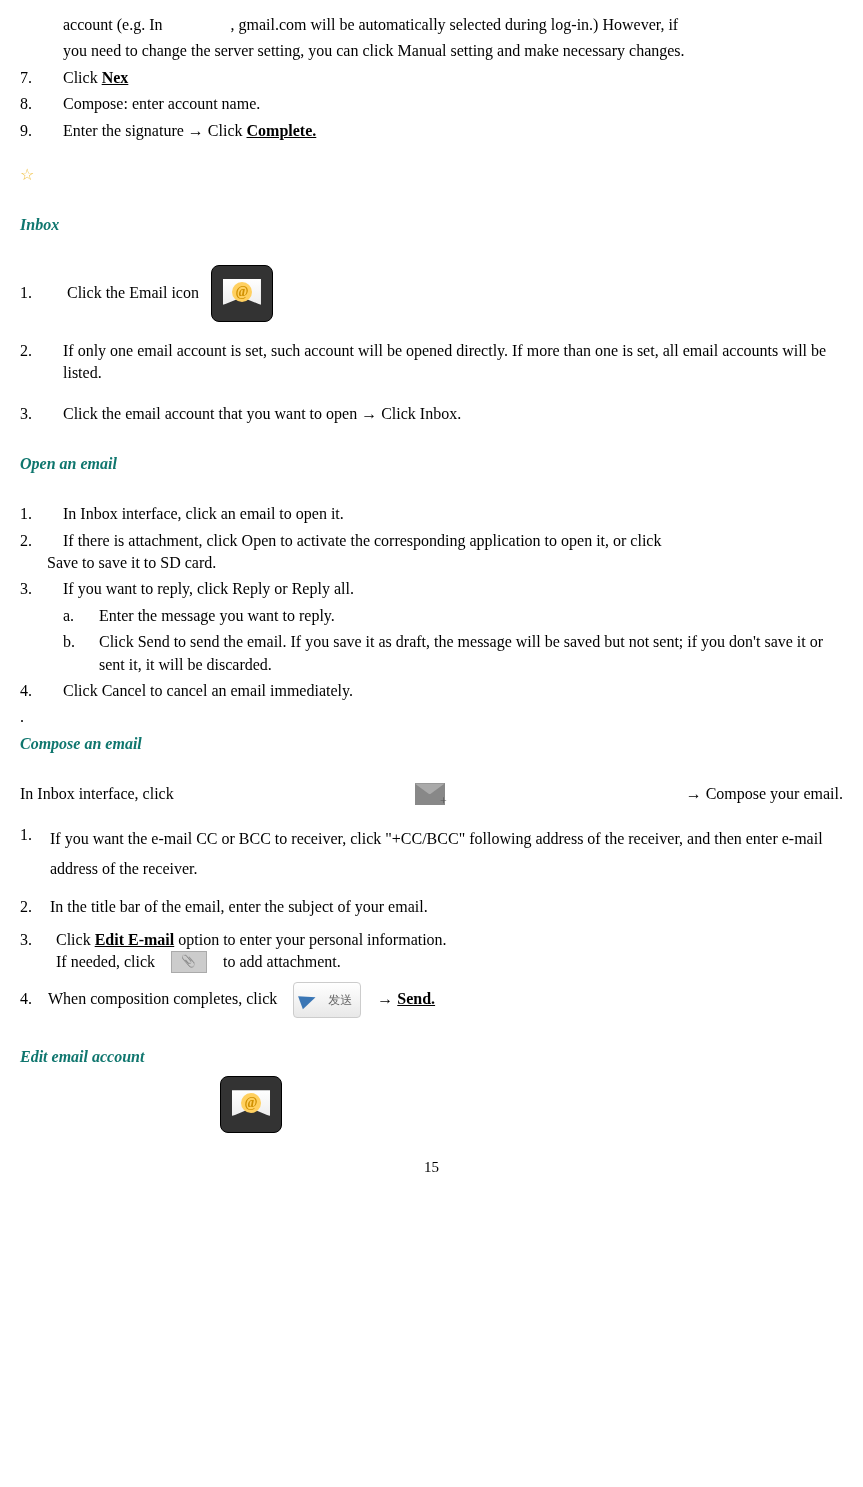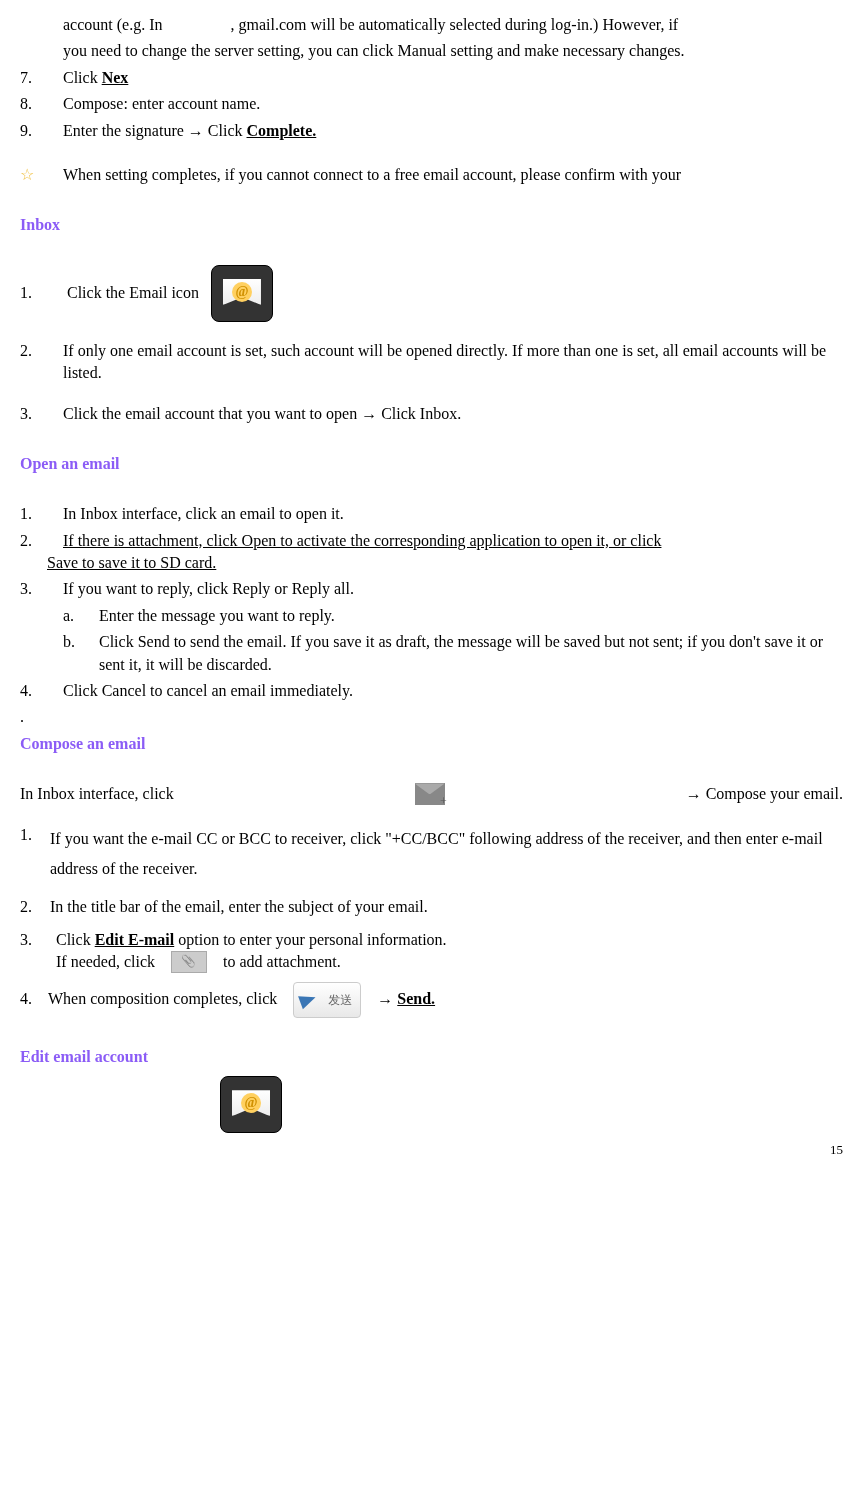--- a/index.html
+++ b/index.html
@@ -29,23 +29,24 @@
     }
     .sub-list {
       padding-left: 43px;
       display: flex;
       margin: 4px 0;
     }
     .sub-list .subnum {
       min-width: 36px;
     }
     .heading {
-      color: #8b5cf6;
+      color: #0f766e;
       font-weight: bold;
       margin: 28px 0 28px 0;
+      font-style: italic;
     }
     .star {
       color: #f0c040;
       margin-right: 4px;
     }
     .email-icon {
       display: inline-block;
       width: 60px;
       height: 55px;
       background: #333;
@@ -144,23 +145,23 @@
       position:absolute;
       right:8px; top:50%;
       transform:translateY(-50%);
       font-size:12px;
       color:#666;
       font-family: sans-serif;
     }
     .spacer-sm { height: 10px; }
     .row-with-icon { display:flex; align-items:center; gap:4px; }
     .page-num {
-      text-align: right;
-      margin-top: 8px;
-      font-size: 13px;
+      text-align: center;
+      margin-top: 24px;
+      font-size: 15px;
     }
     .note-para {
       padding-left: 0px;
       margin-top: 22px;
       margin-bottom: 4px;
     }
     .note-para .cont {
        padding-left: 43px;
        display:block;
        margin-top: -1.4em;
@@ -186,21 +187,21 @@
   <span class="content">Compose: enter account name.</span>
 </div>
 <div class="list-item">
   <span class="num">9.</span>
   <span class="content"><span>Enter the signature → Click </span><b>Complete.</b></span>
 </div>
 
 <div class="note-para">
   <span class="star">☆</span>
   <span class="cont">
-    <span>When setting completes, if you cannot connect to a free email account, please confirm with your</span><br>
+    <br>
   </span>
 </div>
 
 <div class="heading">Inbox</div>
 
 <div class="list-item row-with-icon" style="align-items:center;">
   <span class="num">1.</span>
   <span>Click the Email icon</span>&nbsp;
   <span class="email-icon"></span>
 </div>
@@ -220,21 +221,21 @@
 </div>
 
 <div class="heading">Open an email</div>
 
 <div class="list-item">
   <span class="num">1.</span>
   <span class="content">In Inbox interface, click an email to open it.</span>
 </div>
 <div class="list-item">
   <span class="num">2.</span>
-  <span class="content" style="padding-right:10px;text-decoration:underline;"><span>If there is attachment, click Open to activate the corresponding application to open it, or click</span><br><span style="margin-left:-16px;text-align:right;">Save to save it to SD card.</span></span>
+  <span class="content" style="padding-right:10px;"><span>If there is attachment, click Open to activate the corresponding application to open it, or click</span><br><span style="margin-left:-16px;text-align:right;">Save to save it to SD card.</span></span>
 </div>
 <div class="list-item">
   <span class="num">3.</span>
   <span class="content">If you want to reply, click Reply or Reply all.</span>
 </div>
 <div class="sub-list">
   <span class="subnum">a.</span>
   <span>Enter the message you want to reply.</span>
 </div>
 <div class="sub-list" style="align-items:flex-start;">

